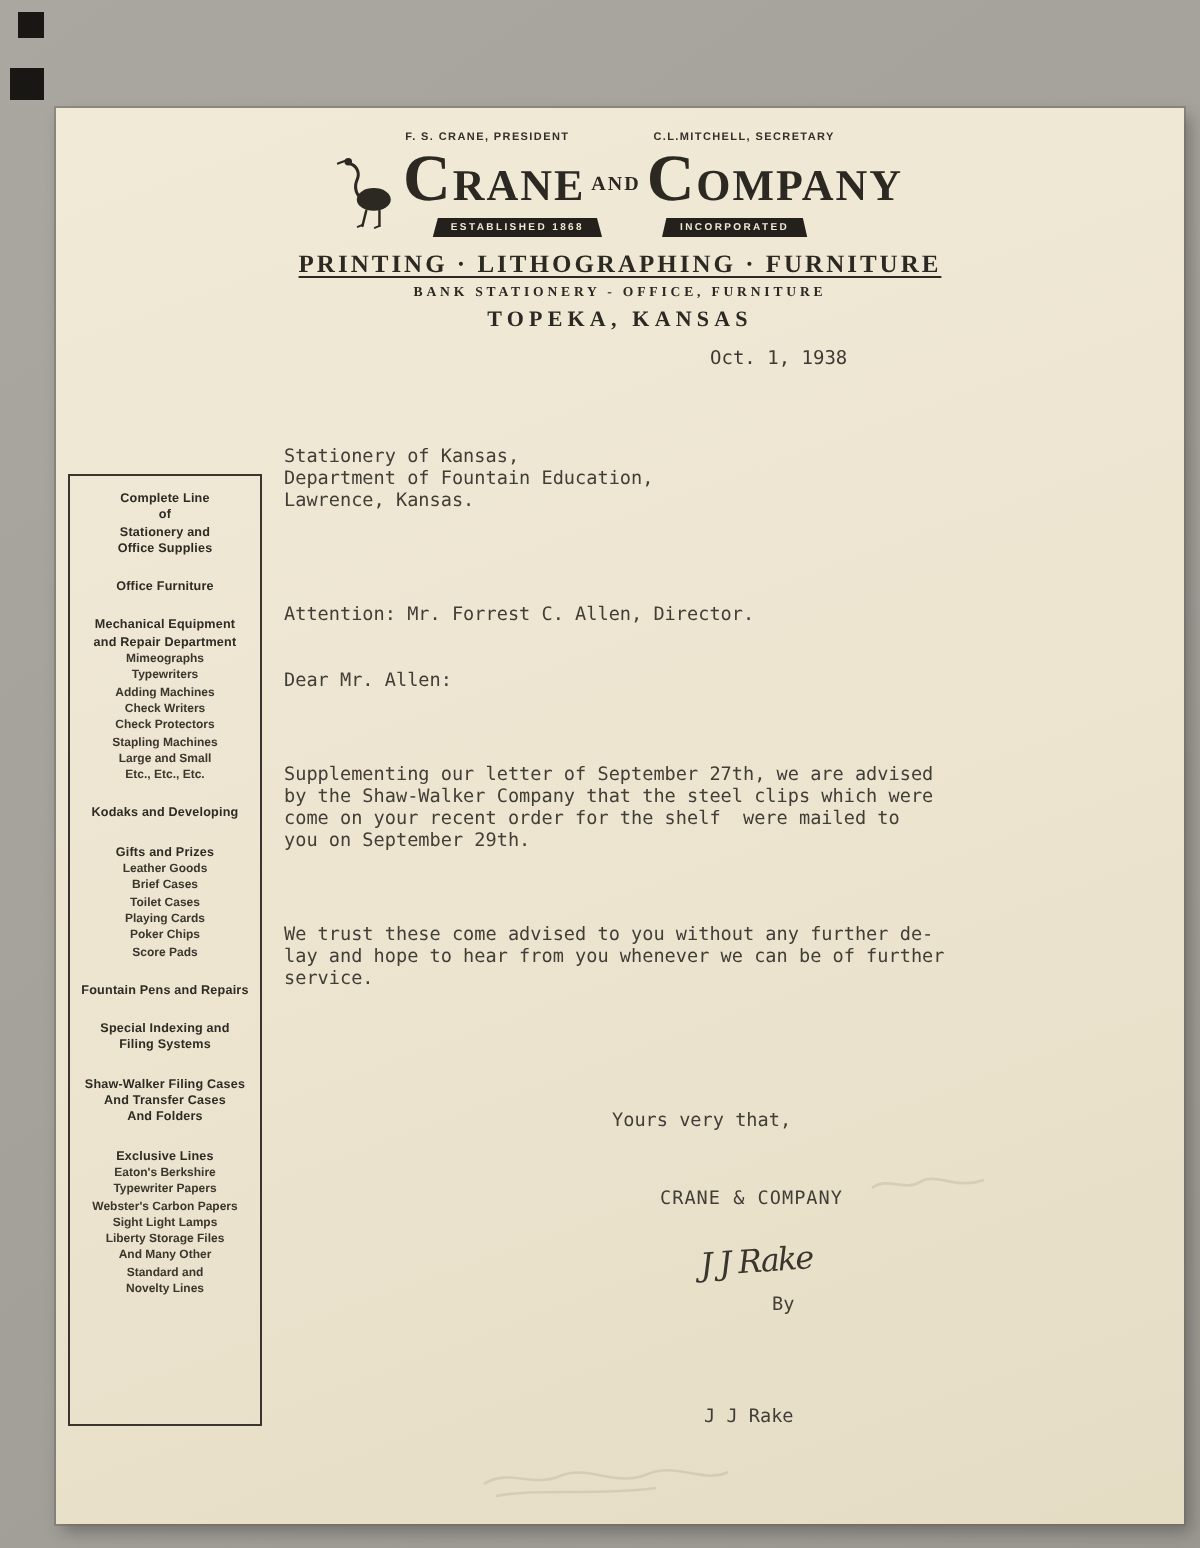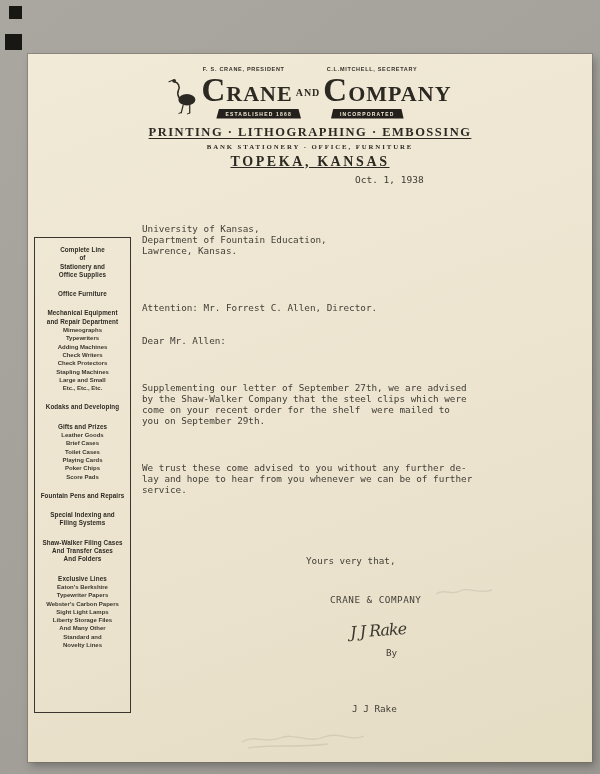--- a/index.html
+++ b/index.html
@@ -29,21 +29,21 @@
   .cn::first-letter{font-size:33px;}
   .cn-and{display:inline-block;font-size:10px;font-weight:bold;margin:0 3px;position:relative;top:-5px;letter-spacing:1px;}
   .ribbon-row{margin-top:-5px;display:flex;justify-content:center;gap:30px;}
   .ribbon{
     display:inline-block;background:#24211c;color:#efe8d4;
     font-size:5px;font-weight:bold;letter-spacing:1.2px;padding:2px 9px 1.5px;
     clip-path:polygon(3% 0,97% 0,100% 100%,0 100%);
   }
   .services{margin-top:6px;font-family:"Liberation Serif",serif;font-weight:bold;font-size:12.5px;letter-spacing:1.5px;text-decoration:underline;text-underline-offset:2px;text-decoration-thickness:1px;}
   .tagline{margin-top:3px;font-family:"Liberation Serif",serif;font-weight:bold;font-size:6.8px;letter-spacing:1.9px;}
-  .city{margin-top:4px;font-family:"Liberation Serif",serif;font-weight:bold;font-size:14px;letter-spacing:2.6px;text-decoration:underline;}
+  .city{margin-top:4px;font-family:"Liberation Serif",serif;font-weight:bold;font-size:11px;letter-spacing:2.6px;}
   .date{position:absolute;left:327px;top:120px;font-family:"DejaVu Sans Mono","Liberation Mono",monospace;font-size:9.5px;color:#3e3a33;}
 
   
   .sidebar{
     position:absolute;left:6px;top:183px;width:97px;height:476px;
     border:1.5px solid #3a362d;box-sizing:border-box;
     padding:8px 2px;text-align:center;color:#2e2b24;overflow:hidden;
   }
   .sb-group{margin-bottom:11px;}
   .sb-h{font-size:6.3px;font-weight:bold;line-height:8.3px;letter-spacing:.1px;}
@@ -99,21 +99,21 @@
               <path d="M14 39.5 L11.5 40.5 M23 40 L20.5 41" stroke-width="1"></path>
             </g>
           </svg>
         </span>
         <span class="cname"><span class="cn">CRANE</span><span class="cn-and">AND</span><span class="cn">COMPANY</span></span>
       </div>
       <div class="ribbon-row">
         <span class="ribbon">ESTABLISHED 1868</span>
         <span class="ribbon">INCORPORATED</span>
       </div>
-      <div class="services">PRINTING · LITHOGRAPHING · EMBOSSING</div>
+      <div class="services">PRINTING · LITHOGRAPHING · FURNITURE</div>
       <div class="tagline">BANK STATIONERY - OFFICE, FURNITURE</div>
       <div class="city">TOPEKA, KANSAS</div>
     </div>
 
     <div class="date">Oct. 1, 1938</div>
 
     <div class="sidebar">
         <div class="sb-group">
           <div class="sb-h">Complete Line</div>
           <div class="sb-h">of</div>
@@ -166,21 +166,21 @@
           <div class="sb-i">Webster's Carbon Papers</div>
           <div class="sb-i">Sight Light Lamps</div>
           <div class="sb-i">Liberty Storage Files</div>
           <div class="sb-i">And Many Other</div>
           <div class="sb-i">Standard and</div>
           <div class="sb-i">Novelty Lines</div>
         </div>
       </div>
 
     <div class="letter-body">
-      <div class="recipient"><div class="t-line">University of Kansas,</div><div class="t-line">Department of Fountain Education,</div><div class="t-line">Lawrence, Kansas.</div></div>
+      <div class="recipient"><div class="t-line">Stationery of Kansas,</div><div class="t-line">Department of Fountain Education,</div><div class="t-line">Lawrence, Kansas.</div></div>
       <div class="attention t-line">Attention: Mr. Forrest C. Allen, Director.</div>
       <div class="salutation t-line">Dear Mr. Allen:</div>
       <div class="para1"><div class="t-line">Supplementing our letter of September 27th, we are advised</div><div class="t-line">by the Shaw-Walker Company that the steel clips which were</div><div class="t-line">come on your recent order for the shelf  were mailed to</div><div class="t-line">you on September 29th.</div></div>
       <div class="para2"><div class="t-line">We trust these come advised to you without any further de-</div><div class="t-line">lay and hope to hear from you whenever we can be of further</div><div class="t-line">service.</div></div>
       <div class="closing">
         <div class="t-line">Yours very that,</div>
         <div class="company-line t-line">CRANE &amp; COMPANY</div>
         <div class="by-line t-line">
           <span>By</span>
           <span class="signature">J J Rake</span>

